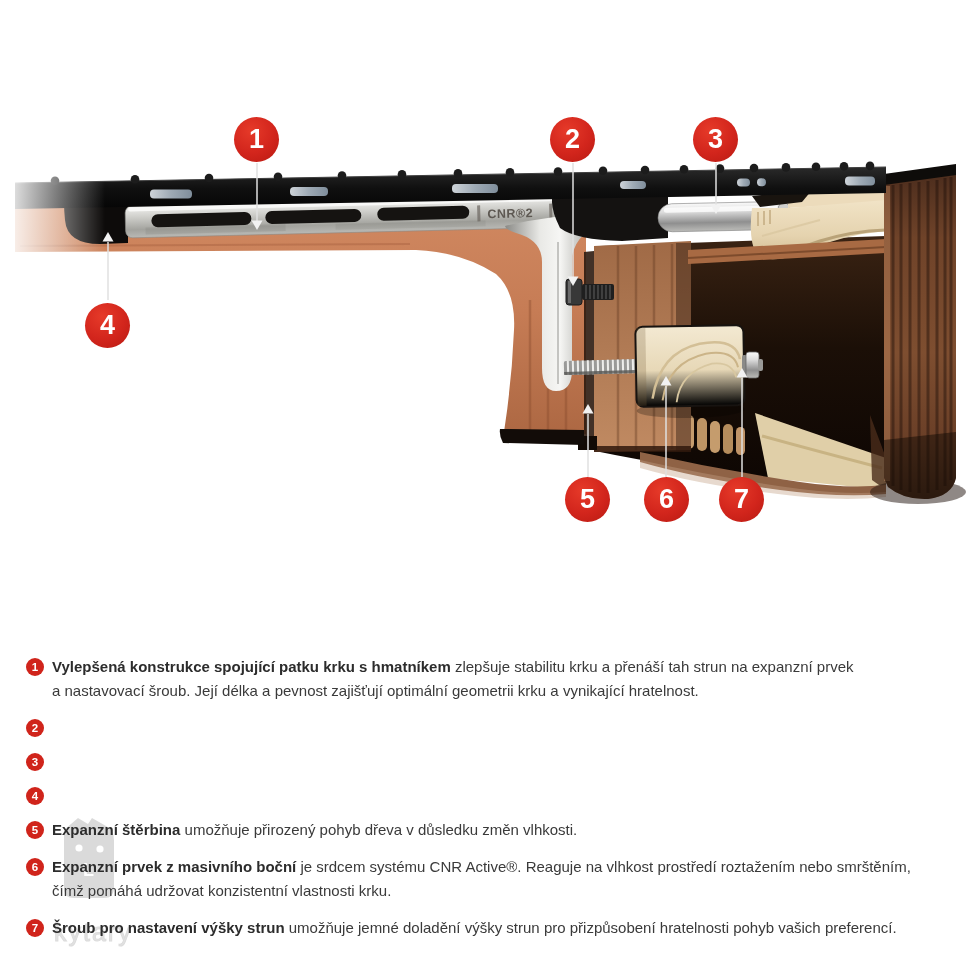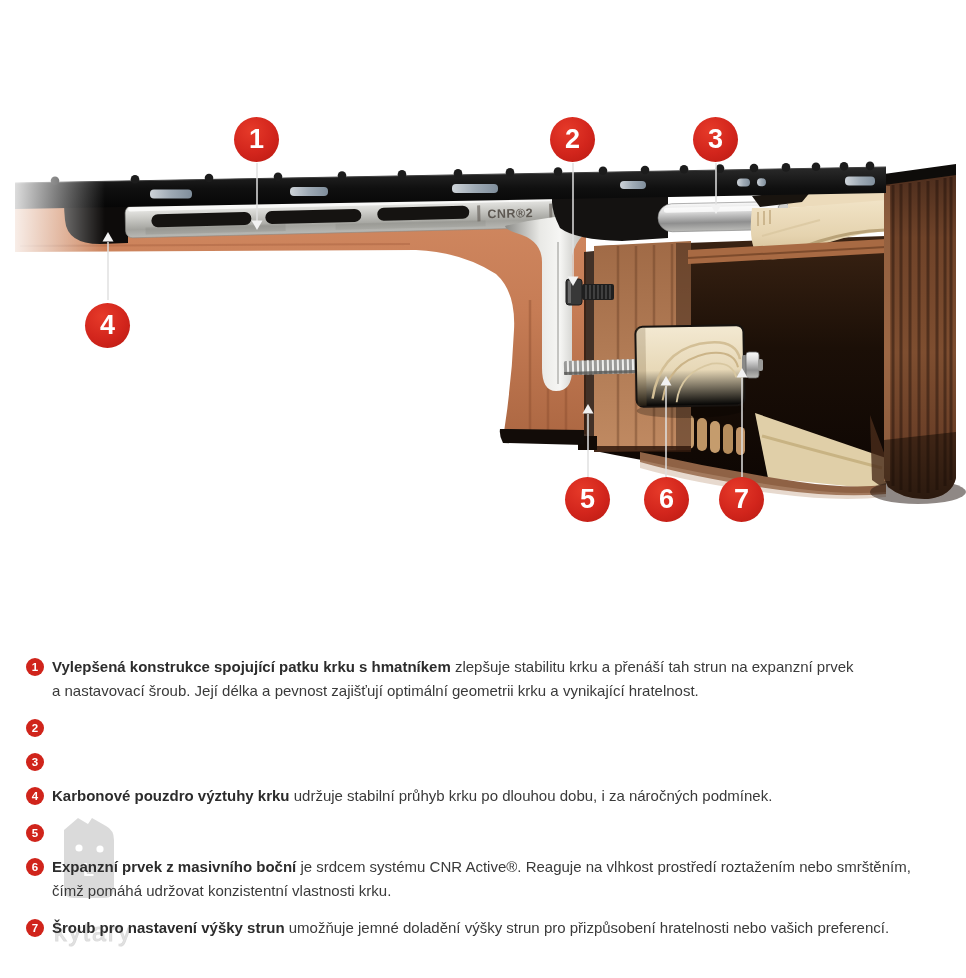--- a/index.html
+++ b/index.html
@@ -308,27 +308,27 @@
 a nastavovací šroub. Její délka a pevnost zajišťují optimální geometrii krku a vynikající hratelnost.</span></p>
   </div>
   <div class="legend-item">
     <span class="badge">2</span>
   </div>
   <div class="legend-item">
     <span class="badge">3</span>
   </div>
   <div class="legend-item">
     <span class="badge">4</span>
-    <p><b>Karbonové pouzdro výztuhy krku</b><span> udržuje stabilní průhyb krku po dlouhou dobu, i za náročných podmínek.</span></p>
   </div>
   <div class="legend-item">
     <span class="badge">5</span>
+    <p><b>Expanzní štěrbina</b><span> umožňuje přirozený pohyb dřeva v důsledku změn vlhkosti.</span></p>
   </div>
   <div class="legend-item">
     <span class="badge">6</span>
     <p><b>Expanzní prvek z masivního boční</b><span> je srdcem systému CNR Active®. Reaguje na vlhkost prostředí roztažením nebo smrštěním,
 čímž pomáhá udržovat konzistentní vlastnosti krku.</span></p>
   </div>
   <div class="legend-item">
     <span class="badge">7</span>
-    <p><b>Šroub pro nastavení výšky strun</b><span> umožňuje jemné doladění výšky strun pro přizpůsobení hratelnosti nebo vašich preferencí.</span></p>
+    <p><b>Šroub pro nastavení výšky strun</b><span> umožňuje jemné doladění výšky strun pro přizpůsobení hratelnosti pohyb vašich preferencí.</span></p>
   </div>
 </div>
 
 </body></html>

